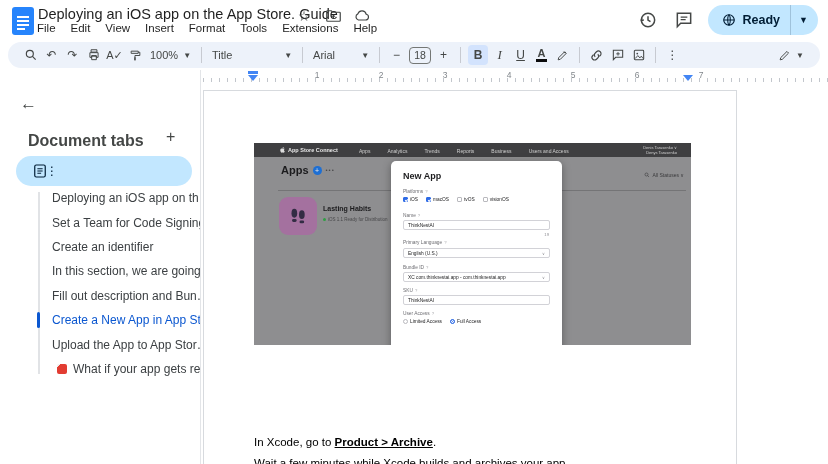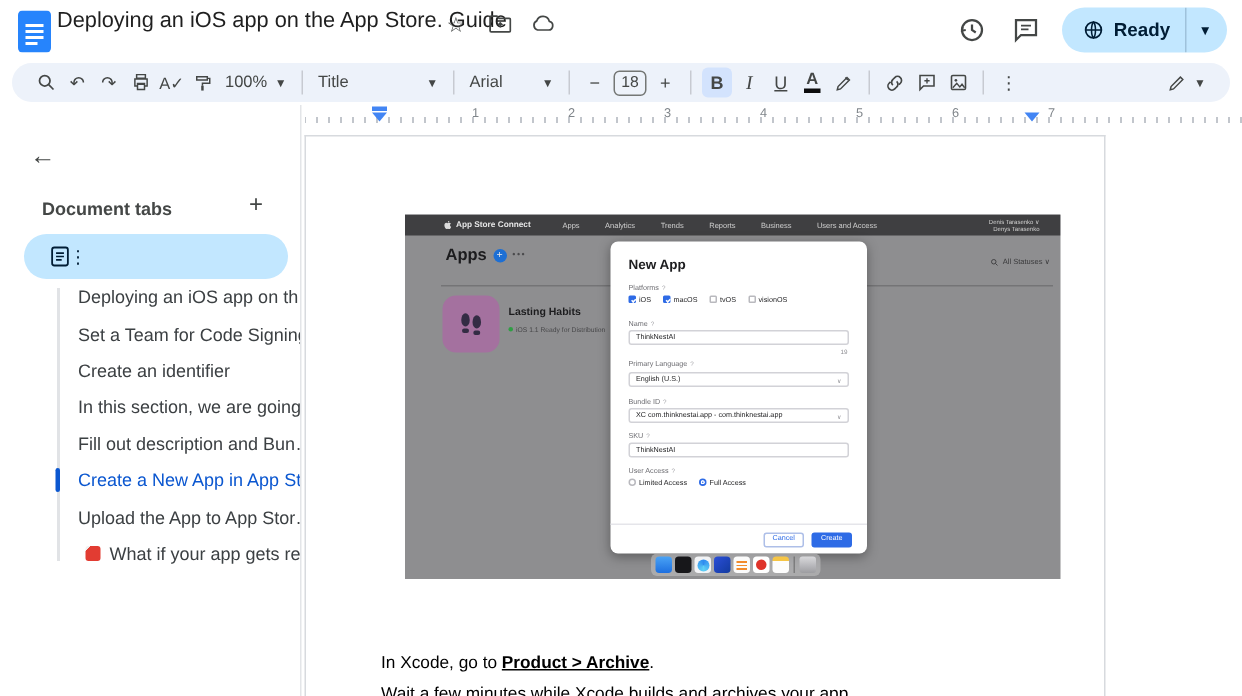--- a/index.html
+++ b/index.html
@@ -34,21 +34,21 @@
   .tb-b { font-weight:700; background:#d3e3fd; width:20px; }
   .tb-i { font-style:italic; font-family:"Liberation Serif","DejaVu Serif",serif; font-size:13px; }
   .tb-u { text-decoration:underline; }
   .tb-a { flex-direction:column; line-height:10px; font-size:11px; font-weight:600; }
   .tb-a .bar { width:11px; height:3px; background:#0c0c0d; margin-top:1px; }
   .spacer { flex:1; }
 
   
   .sidebar { position:absolute; left:0; top:68px; width:200px; height:396px; background:#fff; }
   .back-arrow { position:absolute; left:20px; top:26px; font-size:17px; color:#444746; }
-  .tabs-head { position:absolute; left:28px; top:64px; font-size:12px; font-weight:600; color:#444746; }
+  .tabs-head { position:absolute; left:28px; top:64px; font-size:16px; font-weight:600; color:#444746; }
   .tabs-add { position:absolute; left:166px; top:60px; font-size:16px; color:#444746; }
   .tab-pill { position:absolute; left:16px; top:88px; width:176px; height:30px; background:#c2e7ff; border-radius:15px; display:flex; align-items:center; padding:0 10px 0 18px; }
   .tab-pill .tlabel { font-size:12px; font-weight:700; color:#001d35; margin-left:10px; flex:1; }
   .tab-pill .tdots { font-size:12px; color:#001d35; }
   .outline { position:absolute; left:0; top:118px; width:200px; }
   .rail { position:absolute; left:38px; top:6px; width:2px; height:182px; background:#e1e3e6; }
   .o-item { position:relative; height:24.4px; display:flex; align-items:center; padding-left:52px; font-size:12px; color:#3c4043; white-space:nowrap; overflow:hidden; }
   .o-item.active { color:#0b57d0; }
   .o-item.active::before { content:""; position:absolute; left:37px; top:4px; width:3px; height:16px; background:#0b57d0; border-radius:2px; }
   .o-item.sub { padding-left:57px; }
@@ -65,21 +65,21 @@
   .mbar { width:10px; height:3px; background:#4285f4; margin-bottom:1px; }
 
   
   .page { position:absolute; left:203px; top:90px; width:534px; height:374px; background:#fff; border:1px solid #d7dade; border-bottom:none; }
   .doc-heading { position:absolute; left:50px; top:318px; font-size:13.5px; font-weight:700; color:#000; }
   .doc-para { position:absolute; left:50px; top:345px; font-size:11.5px; color:#000; }
   .doc-para b { font-weight:700;text-decoration:underline; }
   .doc-para2 { position:absolute; left:50px; top:366px; font-size:11.5px; color:#000; }
 
   
-  .shot { position:absolute; left:50px; top:52px; width:437px; height:243px; background:#8e8e90; overflow:hidden;margin-left:16px; }
+  .shot { position:absolute; left:50px; top:52px; width:437px; height:202px; background:#8e8e90; overflow:hidden; }
   .asc-nav { position:absolute; left:0; top:0; width:437px; height:14px; background:#3f3f41; }
   .asc-brand { position:absolute; left:26px; top:4px; display:flex; align-items:center; gap:3px; font-size:5.5px; font-weight:700; color:#e8e8e8; }
   .asc-links { position:absolute; left:105px; top:5px; display:flex; gap:17px; font-size:5px; color:#cfcfcf; }
   .asc-user { position:absolute; right:14px; top:2px; text-align:right; font-size:4px; line-height:5px; color:#cfcfcf; }
   .apps-h { position:absolute; left:27px; top:21px; display:flex; align-items:center; gap:4px; }
   .apps-title { font-size:11px; font-weight:700; color:#1c1c1e; }
   .plus-circle { width:9px; height:9px; border-radius:50%; background:#1d6fd4; color:#e8e8e8; font-size:7px; display:flex; align-items:center; justify-content:center; line-height:9px; }
   .apps-more { font-size:6px; color:#4a4a4c; letter-spacing:1px; }
   .apps-filter { position:absolute; right:7px; top:29px; display:flex; align-items:center; gap:3px; font-size:5px; color:#3a3a3c; }
   .apps-rule { position:absolute; left:24px; top:47px; width:408px; height:1px; background:rgba(0,0,0,.18); }
@@ -144,20 +144,30 @@
             <path d="M1 2c0-.6.4-1 1-1h5l2 2h9c.6 0 1 .4 1 1v10c0 .6-.4 1-1 1H2c-.6 0-1-.4-1-1V2z" fill="none" stroke="#444746" stroke-width="1.6"></path>
             <path d="M10 11V7M8 9l2-2 2 2" stroke="#444746" stroke-width="1.4" fill="none"></path>
           </svg>
       </span>
       <span class="ticon">
         <svg width="16" height="12" viewBox="0 0 22 15">
             <path d="M6 13h10a4 4 0 0 0 .8-7.9A6 6 0 0 0 5.3 4.6 4.5 4.5 0 0 0 6 13z" fill="none" stroke="#444746" stroke-width="1.6"></path>
           </svg>
       </span>
     </div>
+    <div class="menubar">
+      <span>File</span>
+      <span>Edit</span>
+      <span>View</span>
+      <span>Insert</span>
+      <span>Format</span>
+      <span>Tools</span>
+      <span>Extensions</span>
+      <span>Help</span>
+    </div>
     <div class="hdr-right">
       <span class="hdr-icon">
         <svg width="20" height="20" viewBox="0 0 24 24">
             <circle cx="12" cy="12" r="8" fill="none" stroke="#444746" stroke-width="1.8"></circle>
             <path d="M12 7.5V12l3 2" fill="none" stroke="#444746" stroke-width="1.8"></path>
             <path d="M4.5 9.5L4 12.5 7 12" fill="none" stroke="#444746" stroke-width="1.6"></path>
           </svg>
       </span>
       <span class="hdr-icon">
         <svg width="20" height="20" viewBox="0 0 24 24">

